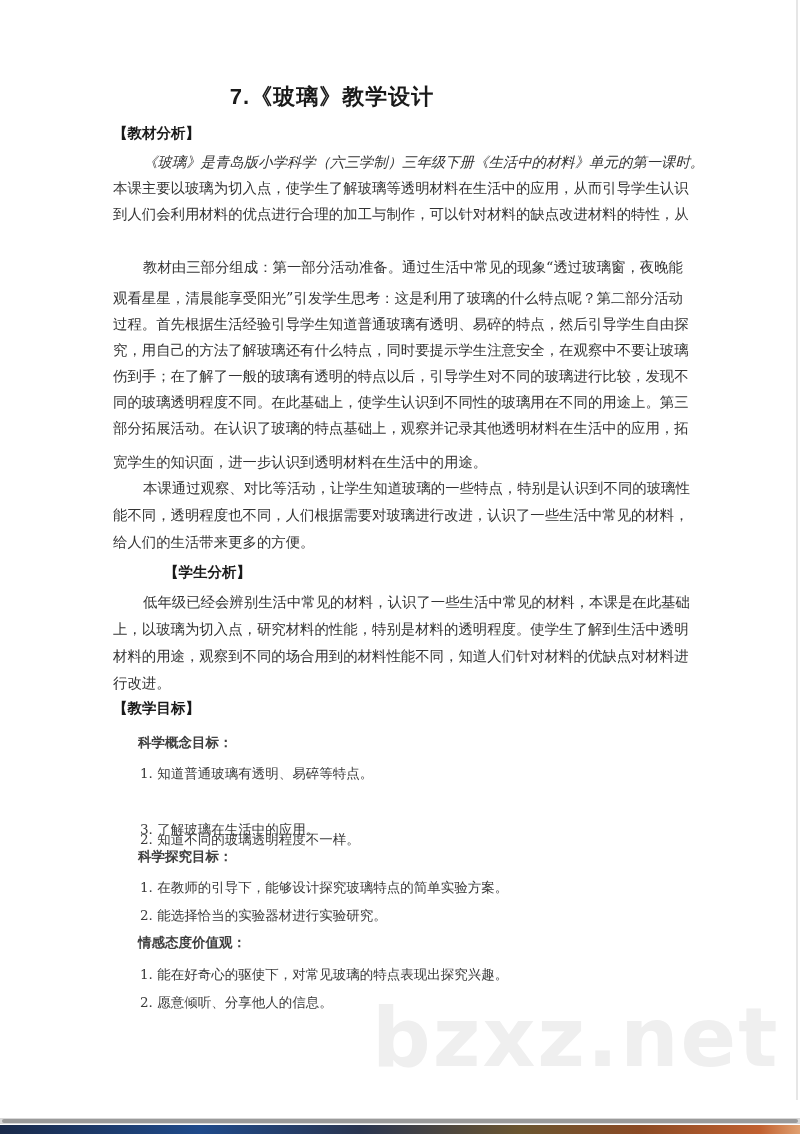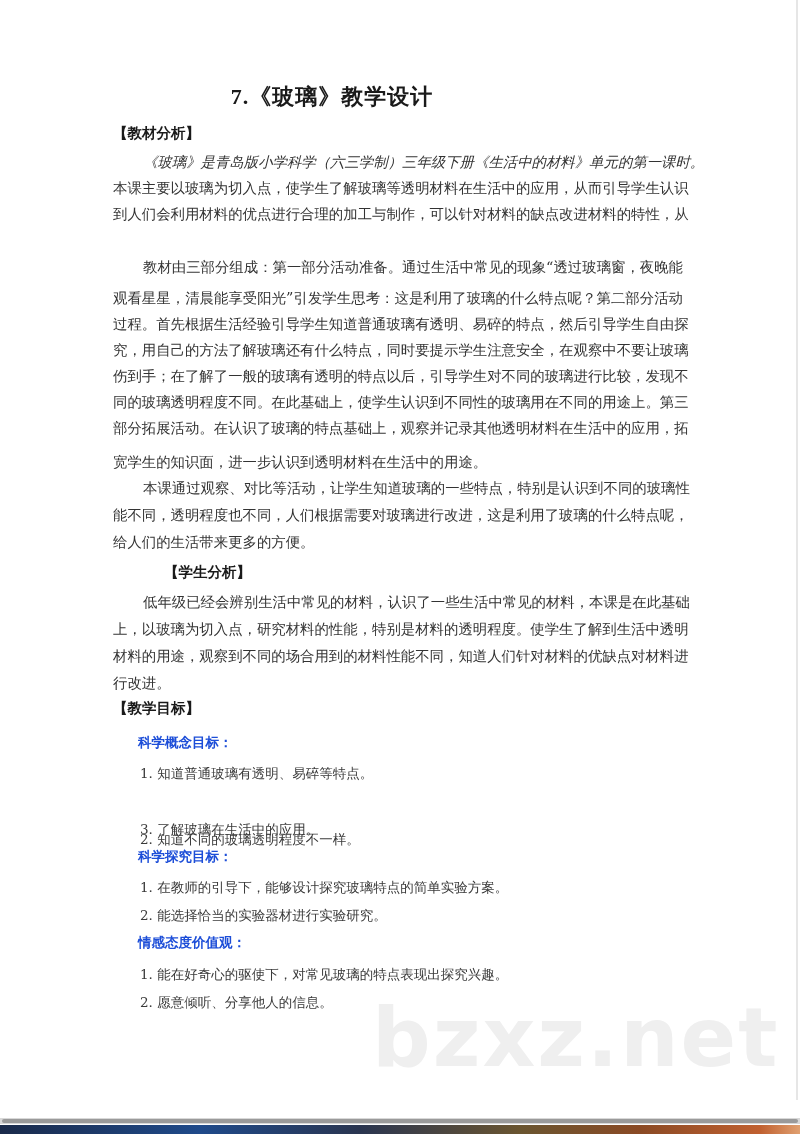--- a/index.html
+++ b/index.html
@@ -28,21 +28,21 @@
     width: 2px;
     height: 1100px;
     background: #e6e6e6;
   }
   .title {
     position: absolute;
     top: 82px;
     left: 0;
     width: 664px;
     text-align: center;
-    font-family: Liberation Serif, serif;
+    font-family: Liberation Sans, sans-serif;
     font-weight: bold;
     font-size: 22px;
     color: #1a1a1a;
     letter-spacing: 1px;
   }
   .line {
     position: absolute;
     left: 113px;
     width: 570px;
     font-size: 14.4px;
@@ -61,21 +61,21 @@
     font-size: 14.5px;
     color: #1a1a1a;
     white-space: nowrap;
   }
   .subheading {
     position: absolute;
     left: 138px;
     font-family: "DejaVu Sans", "Liberation Sans", sans-serif;
     font-weight: bold;
     font-size: 13.5px;
-    color: #1d4ed8;
+    color: #404040;
     white-space: nowrap;
   }
   .item {
     position: absolute;
     left: 140px;
     font-size: 13.5px;
     color: #3a3a3a;
     white-space: nowrap;
   }
   .watermark {
@@ -128,21 +128,21 @@
   <div class="line indent" style="top:257px;">教材由三部分组成：第一部分活动准备。通过生活中常见的现象“透过玻璃窗，夜晚能</div>
   <div class="line" style="top:288px;">观看星星，清晨能享受阳光”引发学生思考：这是利用了玻璃的什么特点呢？第二部分活动</div>
   <div class="line" style="top:314px;">过程。首先根据生活经验引导学生知道普通玻璃有透明、易碎的特点，然后引导学生自由探</div>
   <div class="line" style="top:340px;">究，用自己的方法了解玻璃还有什么特点，同时要提示学生注意安全，在观察中不要让玻璃</div>
   <div class="line" style="top:366px;">伤到手；在了解了一般的玻璃有透明的特点以后，引导学生对不同的玻璃进行比较，发现不</div>
   <div class="line" style="top:392px;">同的玻璃透明程度不同。在此基础上，使学生认识到不同性的玻璃用在不同的用途上。第三</div>
   <div class="line" style="top:418px;">部分拓展活动。在认识了玻璃的特点基础上，观察并记录其他透明材料在生活中的应用，拓</div>
   <div class="line last" style="top:452px;">宽学生的知识面，进一步认识到透明材料在生活中的用途。</div>
 
   <div class="line indent" style="top:478px;">本课通过观察、对比等活动，让学生知道玻璃的一些特点，特别是认识到不同的玻璃性</div>
-  <div class="line" style="top:505px;">能不同，透明程度也不同，人们根据需要对玻璃进行改进，这是利用了玻璃的什么特点呢，</div>
+  <div class="line" style="top:505px;">能不同，透明程度也不同，人们根据需要对玻璃进行改进，认识了一些生活中常见的材料，</div>
   <div class="line last" style="top:532px;">给人们的生活带来更多的方便。</div>
 
   <div class="heading" style="left:140px; top:563px;margin-left:24px;">【学生分析】</div>
 
   <div class="line indent" style="top:592px;">低年级已经会辨别生活中常见的材料，认识了一些生活中常见的材料，本课是在此基础</div>
   <div class="line" style="top:619px;">上，以玻璃为切入点，研究材料的性能，特别是材料的透明程度。使学生了解到生活中透明</div>
   <div class="line" style="top:646px;">材料的用途，观察到不同的场合用到的材料性能不同，知道人们针对材料的优缺点对材料进</div>
   <div class="line last" style="top:673px;">行改进。</div>
 
   <div class="heading" style="left:113px; top:699px;">【教学目标】</div>

